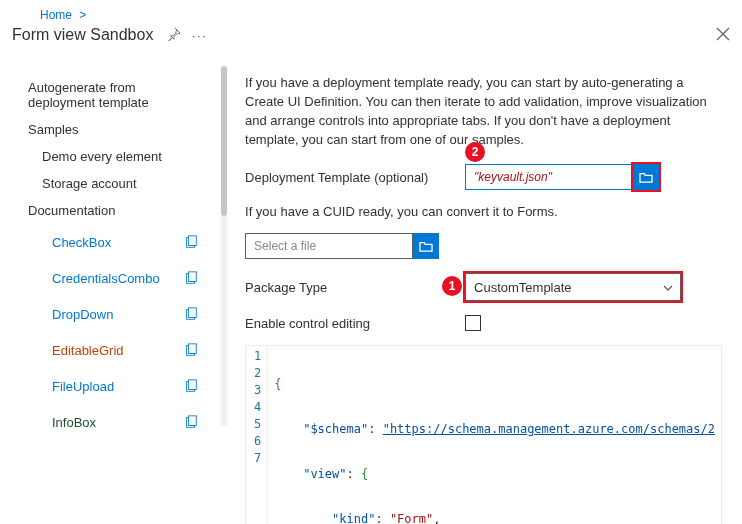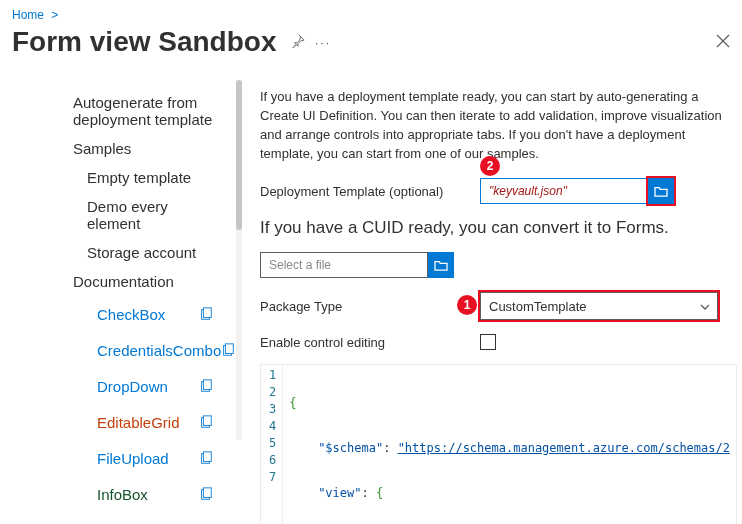--- a/index.html
+++ b/index.html
@@ -1,50 +1,50 @@
 <!DOCTYPE html>
 <html><head>
 <meta charset="utf-8">
 <style>
   * { box-sizing: border-box; margin: 0; padding: 0; }
   body { font-family: "Segoe UI", Arial, sans-serif; font-size: 13px; color: #323130; background: #fff; width: 742px; }
   
   .breadcrumb { padding: 8px 12px 4px; font-size: 12px; }
-  .breadcrumb a { color: #0078d4; text-decoration: none; cursor: pointer; }
+  .breadcrumb a { color: #0078d4; text-decoration: none; cursor: pointer; margin-left: 28px; }
   .breadcrumb-sep { color: #0078d4; margin: 0 4px; }
   
   .header { display: flex; align-items: center; padding: 0 12px 14px; border-bottom: none; }
-  .header h1 { font-size: 28px; font-weight: 700; flex: 0 0 auto; }
+  .header h1 { font-size: 16px; font-weight: 400; flex: 0 0 auto; }
   .header-actions { display: flex; align-items: center; gap: 10px; margin-left: 14px; flex: 1; }
   .close-x { width: 14px; height: 14px; cursor: pointer; }
   
   .body { display: flex; min-height: 430px; }
   
   .sidebar { width: 246px; padding: 16px 0 0 24px; position: relative; }
   .scrollbar { position: absolute; right: 4px; top: 8px; width: 6px; height: 360px; background: #f3f2f1; border-radius: 3px; }
   .scrollbar-thumb { width: 6px; height: 150px; background: #c8c6c4; border-radius: 3px; }
-  .side-item { padding: 6px 4px; cursor: pointer; font-size: 15px; color: #323130; margin-left: 45px; }
+  .side-item { padding: 6px 4px; cursor: pointer; font-size: 13px; color: #323130; }
   .side-group { font-weight: 400; }
   .side-sub { padding-left: 18px; display: flex; align-items: center; justify-content: space-between; padding-right: 28px; }
   .side-sub.lvl2 { padding-left: 28px; text-align: right; }
   .copy-btn { width: 24px; height: 24px; display: inline-flex; align-items: center; justify-content: center; cursor: pointer; }
   .copy-icon { width: 14px; height: 14px; }
   
   .content { flex: 1; padding: 16px 20px 0 14px; }
   .intro { font-size: 13px; line-height: 1.45; margin-bottom: 15px; }
   
   .form-row { display: flex; align-items: center; margin-bottom: 14px; }
   .form-label { width: 220px; font-size: 13px; }
-  .form-text { font-size: 17px; margin-bottom: 14px; }
+  .form-text { font-size: 13px; margin-bottom: 14px; }
   .file-group { display: flex; align-items: center; flex: 1; position: relative; }
   .file-input { height: 26px; border: 1px solid #605e5c; padding: 0 8px; font-size: 12px; width: 168px; }
   .file-input-active { border: 1px solid #0078d4; }
   .file-input::placeholder { color: #888; }
   .file-btn { width: 26px; height: 26px; background: #0078d4; color: #fff; display: inline-flex; align-items: center; justify-content: center; cursor: pointer; }
-  .select-box { height: 28px; border: 1px solid #605e5c; padding: 0 24px 0 8px; font-size: 13px; width: 238px; display: flex; align-items: center; position: relative; cursor: pointer; background: #fff; }
+  .select-box { height: 28px; border: 1px solid #605e5c; padding: 0 24px 0 8px; font-size: 13px; width: 216px; display: flex; align-items: center; position: relative; cursor: pointer; background: #fff; }
   .select-box .chev { position: absolute; right: 6px; top: 8px; }
   .checkbox { width: 16px; height: 16px; border: 1px solid #323130; cursor: pointer; display: inline-block; }
   .annot-num { position: absolute; width: 20px; height: 20px; border-radius: 50%; background: #e81123; color: #fff; font-size: 12px; font-weight: 600; display: flex; align-items: center; justify-content: center; z-index: 5; }
   
   .code-wrap { border: 1px solid #edebe9; margin-top: 6px; display: flex; font-family: Consolas, monospace; font-size: 12px; }
   .gutter { background: #fff; border-right: 1px solid #eee; padding: 2px 6px 2px 8px; color: #237893; text-align: right; }
   .gutter div { height: 17px; line-height: 17px; }
   .code-lines { padding: 2px 6px; flex: 1; overflow: hidden; white-space: pre; }
   .code-lines div { height: 17px; line-height: 17px; }
   .tok-brace { color: #319331; }
@@ -82,23 +82,20 @@
 
 <div class="body">
   <div class="sidebar">
     <div class="scrollbar">
         <div class="scrollbar-thumb"></div>
       </div>
 
     <div class="side-item side-group" style="padding-right:26px;">Autogenerate from deployment template</div>
     <div class="side-item side-group">Samples</div>
     <div class="side-item side-sub">
-        <span>Empty template</span>
-      </div>
-    <div class="side-item side-sub">
         <span>Demo every element</span>
       </div>
     <div class="side-item side-sub">
         <span>Storage account</span>
       </div>
     <div class="side-item side-group">Documentation</div>
 
     <div class="side-item side-sub lvl2">
       <span style="color:#0078d4">CheckBox</span>
       <span class="copy-btn">

